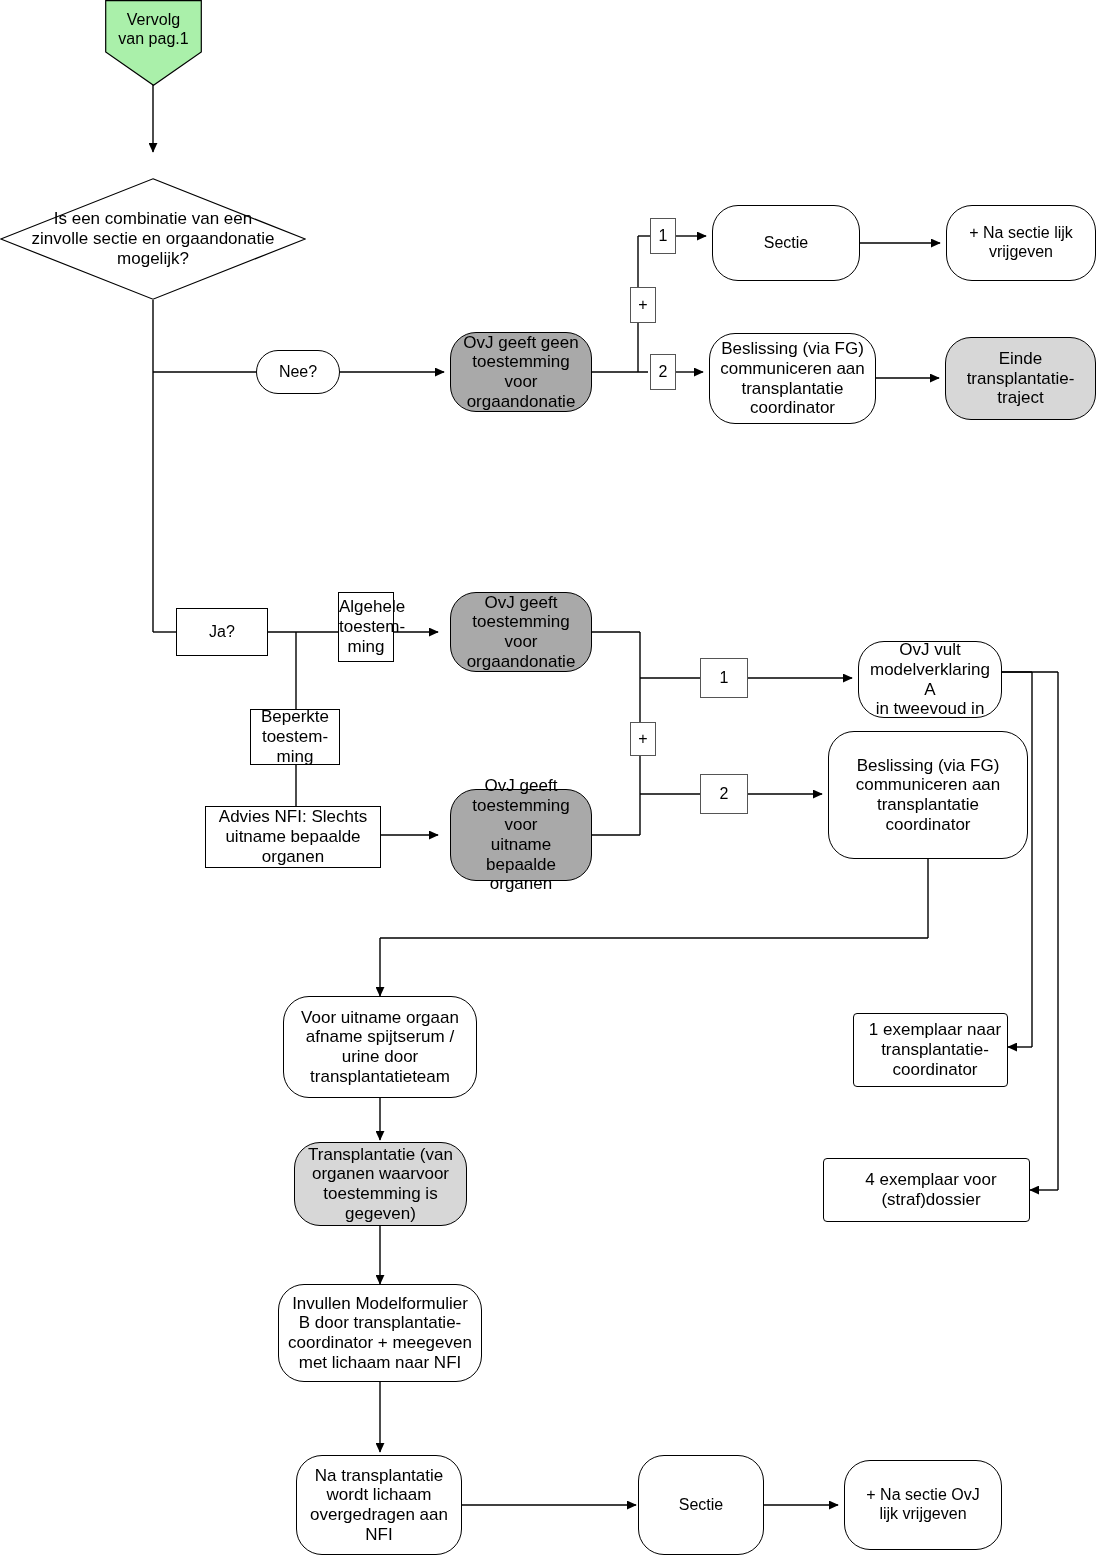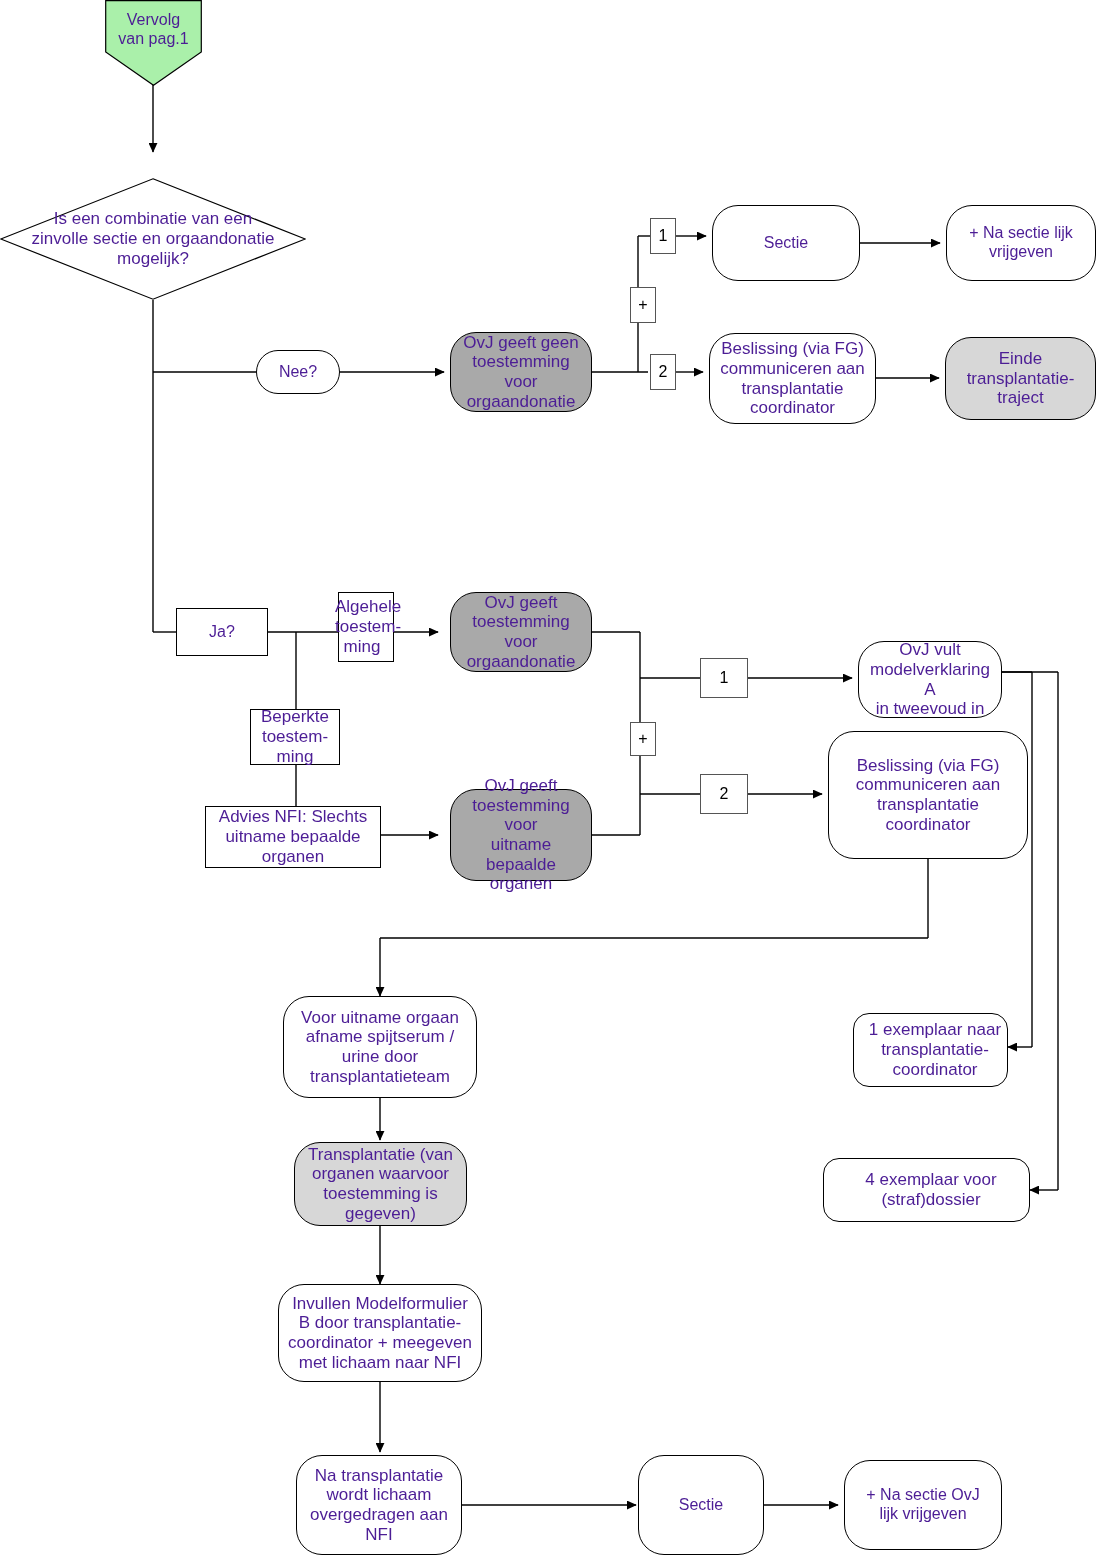--- a/index.html
+++ b/index.html
@@ -24,37 +24,37 @@
     top: 0;
     width: 1099px;
     height: 1556px;
     pointer-events: none;
   }
   .node {
     position: absolute;
     box-sizing: border-box;
     display: flex;
     align-items: center;
-    justify-content: flex-end;
+    justify-content: center;
     text-align: center;
-    color: #4c1d95;
+    color: #000000;
     line-height: 1.16;
     border: 1px solid #000000;
     background: #ffffff;
     z-index: 2;
   }
   .node .lbl {
     display: block;
     width: 100%;
     padding: 0 4px;
     white-space: pre-line;
   }
   .rect { border-radius: 0; }
   .round { border-radius: 26px; }
-  .round-sm { border-radius: 16px; padding-left: 9px; }
+  .round-sm { border-radius: 4px; padding-left: 9px; }
   .gray-dark { background: #a9a9a9; }
   .gray-light { background: #d7d7d7; }
   .pentagon {
     border: none;
     background: transparent;
   }
   .pentagon .shape {
     position: absolute;
     left: 0; top: 0;
     width: 100%; height: 100%;

